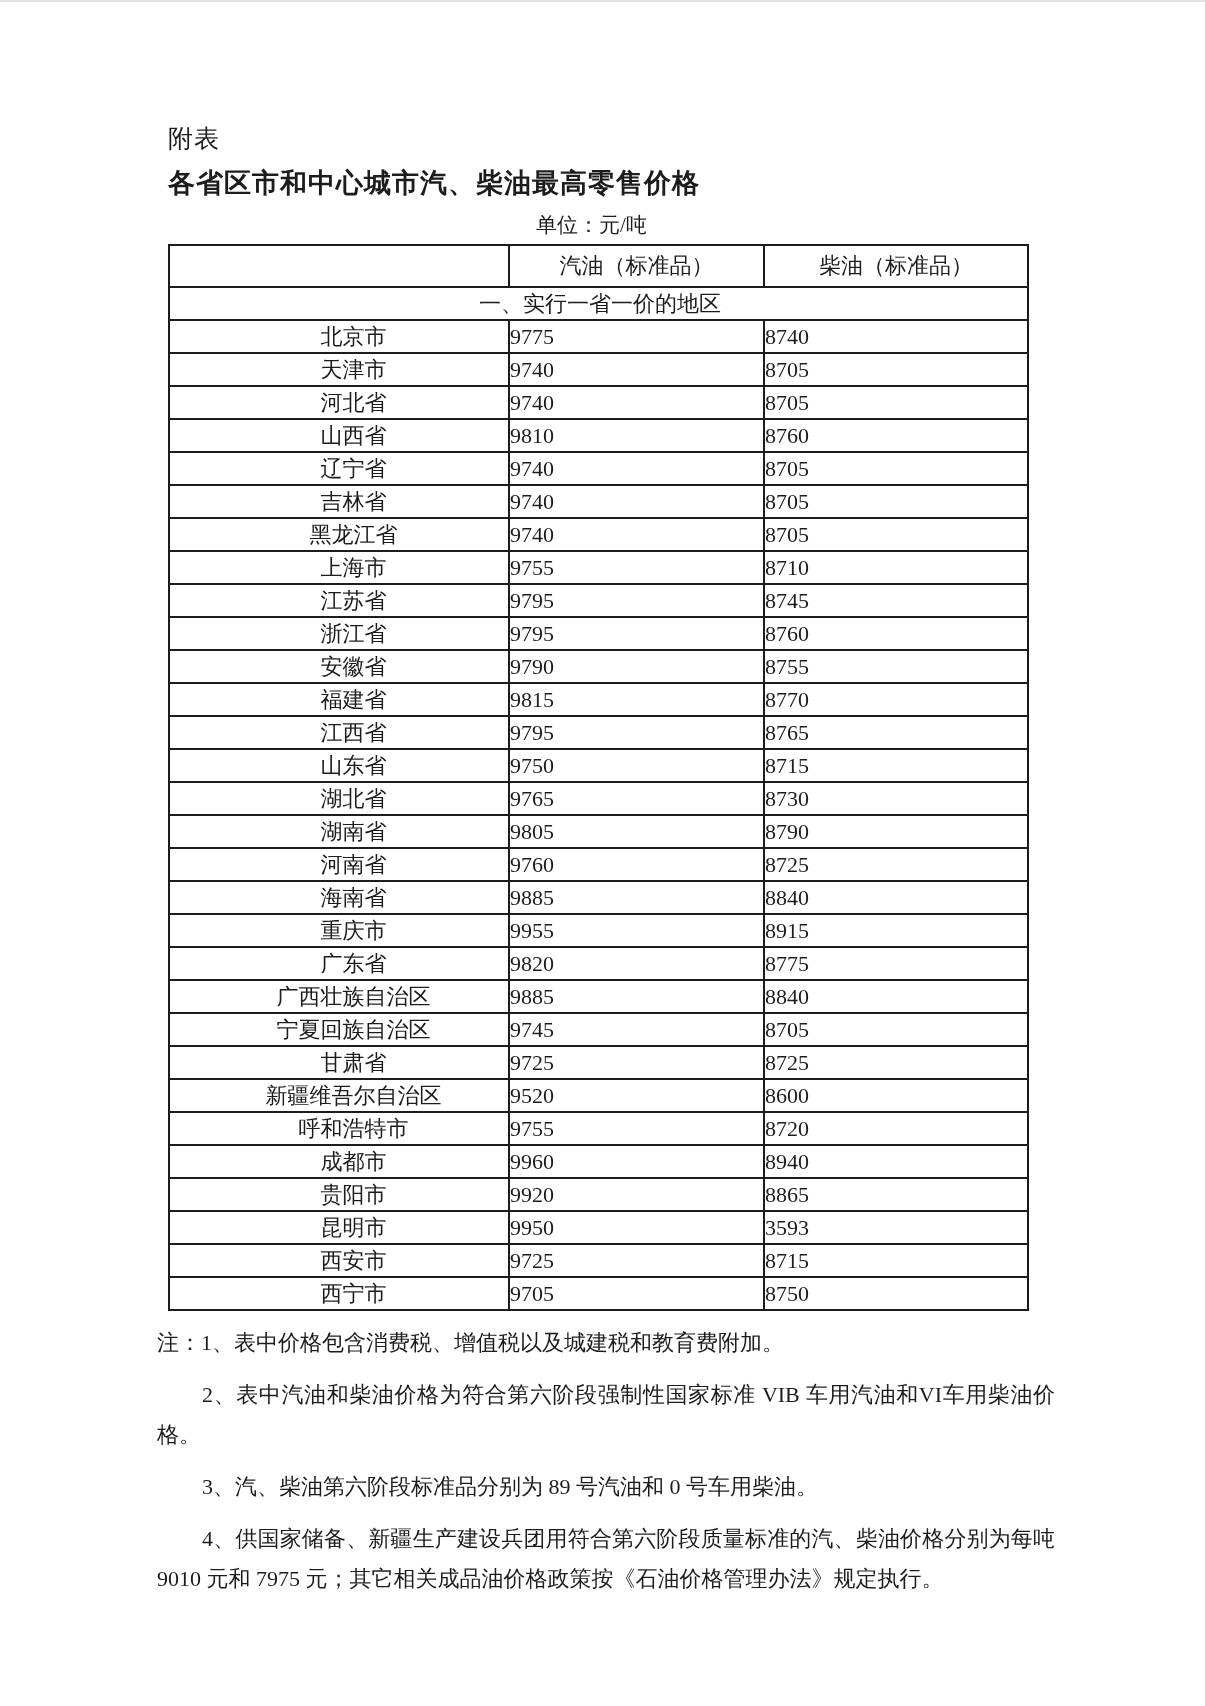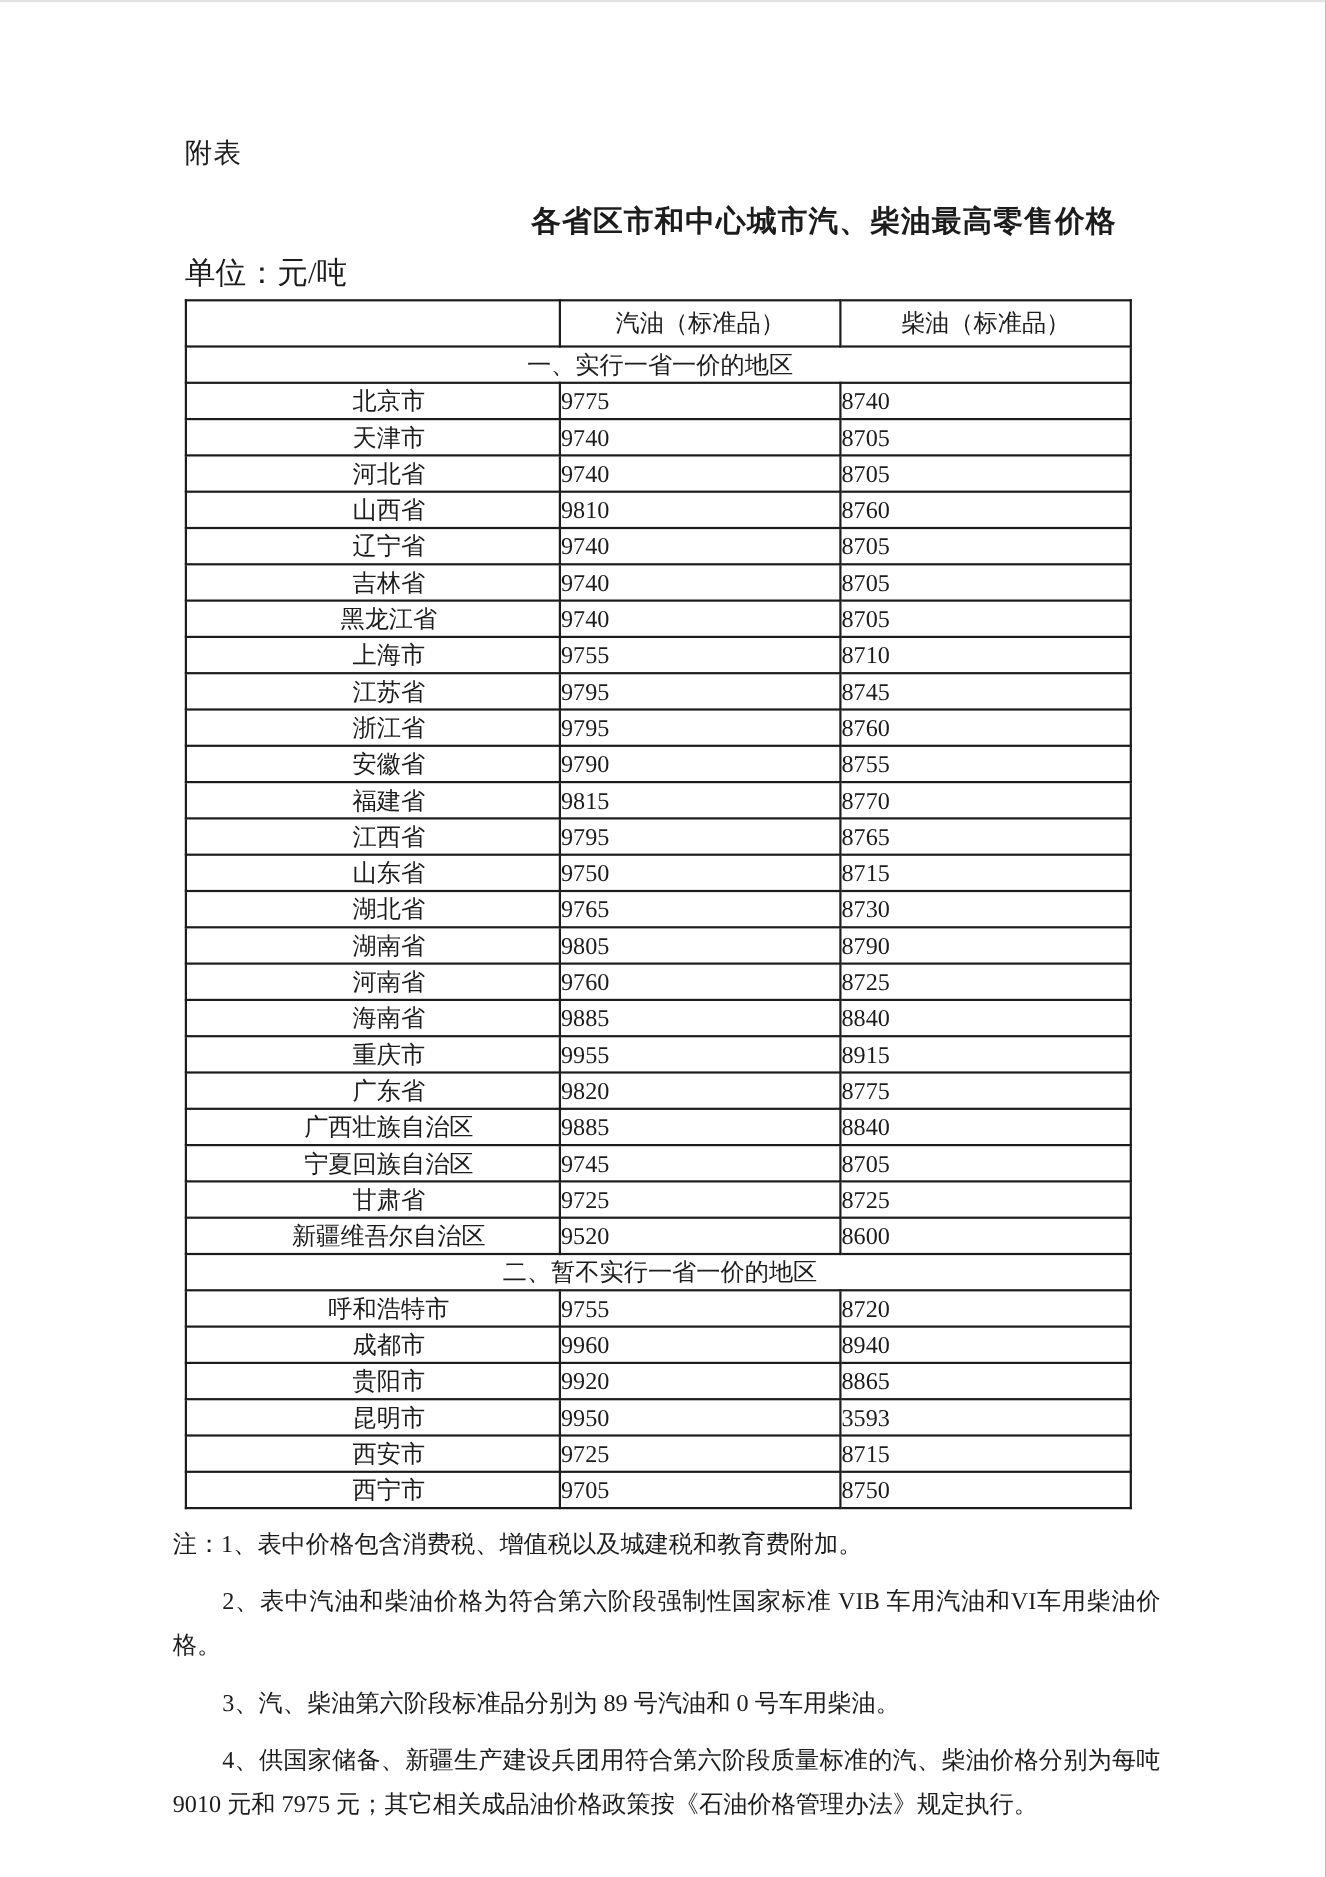--- a/index.html
+++ b/index.html
@@ -18,31 +18,31 @@
     position: absolute;
     left: 168px;
     top: 120px;
     width: 847px;
   }
   .annex-label {
     font-size: 25px;
     letter-spacing: 1px;
   }
   .doc-title {
-    margin-top: 28px;
-    text-align: right;
+    margin-top: 10px;
+    text-align: left;
     font-size: 27px;
     font-weight: bold;
     letter-spacing: 1px;
   }
   .unit-label {
     margin-top: 10px;
     margin-bottom: 5px;
-    text-align: left;
-    font-size: 28px;
+    text-align: center;
+    font-size: 21px;
   }
   table.price-table {
     width: 100%;
     border-collapse: collapse;
     table-layout: fixed;
   }
   .price-table th, .price-table td {
     border: 2px solid #1c1c1c;
     padding: 0;
     font-weight: normal;
@@ -220,23 +220,20 @@
             <td class="region-cell">甘肃省</td>
             <td class="value-cell">9725</td>
             <td class="value-cell">8725</td>
           </tr>
           <tr>
             <td class="region-cell">新疆维吾尔自治区</td>
             <td class="value-cell">9520</td>
             <td class="value-cell">8600</td>
           </tr>
           <tr>
-            <td colspan="3" class="section-cell">二、暂不实行一省一价的地区</td>
-          </tr>
-          <tr>
             <td class="region-cell">呼和浩特市</td>
             <td class="value-cell">9755</td>
             <td class="value-cell">8720</td>
           </tr>
           <tr>
             <td class="region-cell">成都市</td>
             <td class="value-cell">9960</td>
             <td class="value-cell">8940</td>
           </tr>
           <tr>

